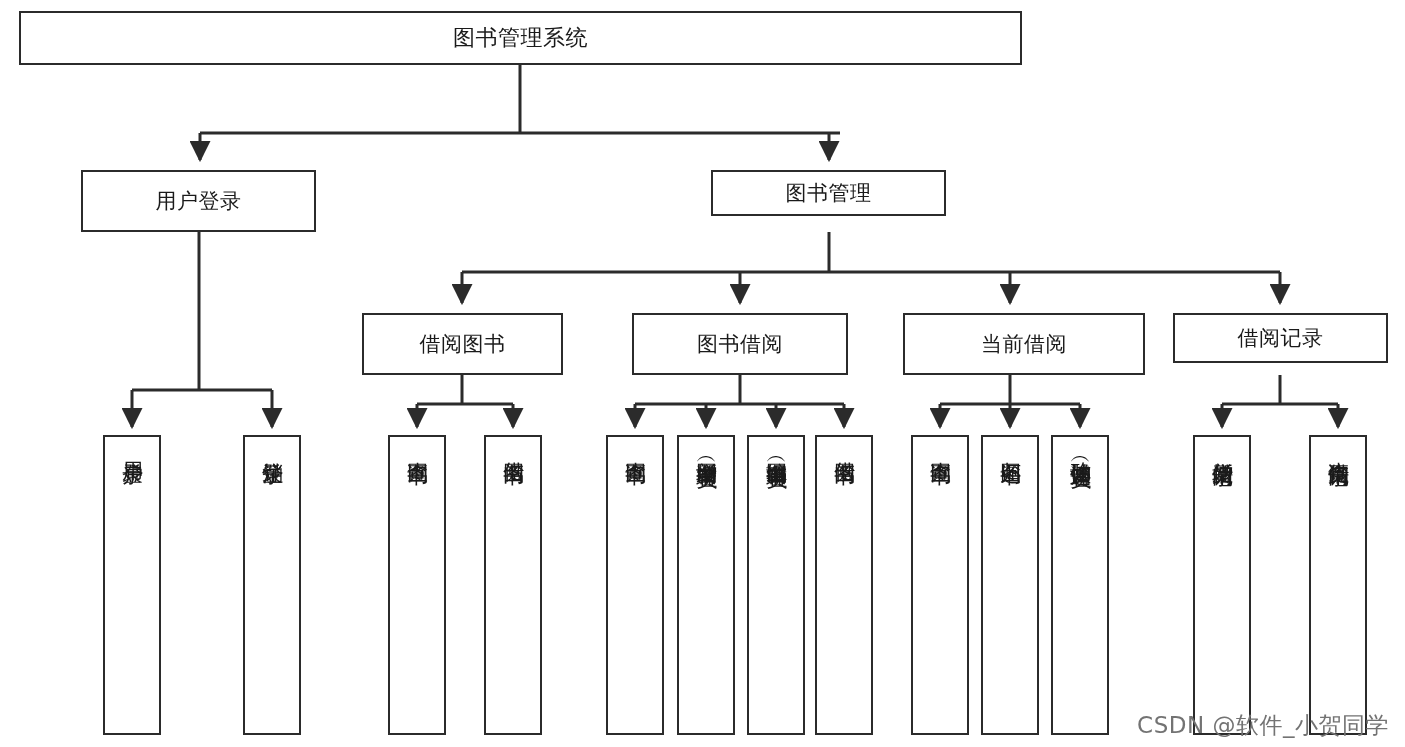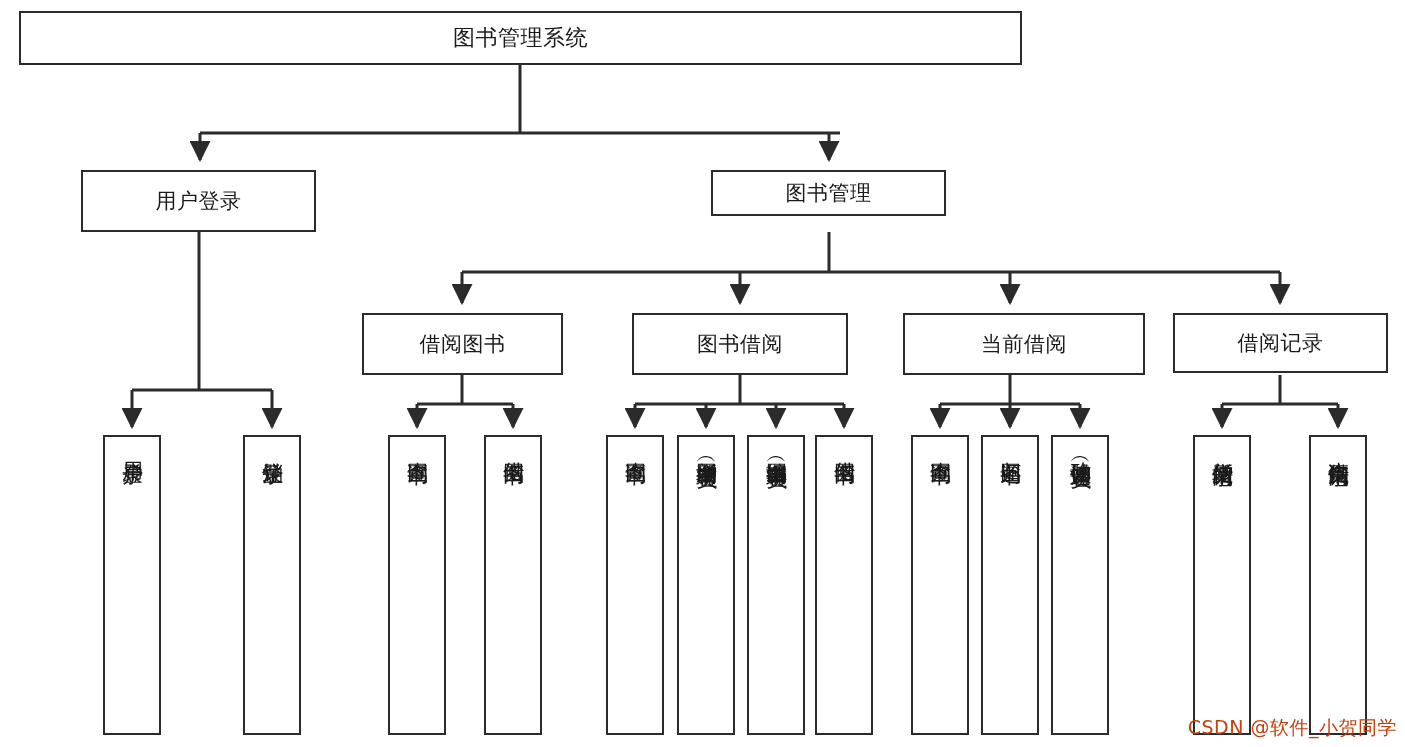--- a/index.html
+++ b/index.html
@@ -61,24 +61,24 @@
   .node.vert .lbl {
     writing-mode: vertical-rl;
     text-orientation: upright;
     font-size: 21px;
     line-height: 1.12;
     letter-spacing: 1px;
     white-space: nowrap;
   }
   #watermark {
     position: absolute;
-    right: 8px;
+    right: 16px;
     bottom: 6px;
-    font-size: 19px;
-    color: #c2410c;
+    font-size: 23px;
+    color: #737373;
     letter-spacing: 0.5px;
     z-index: 5;
     white-space: nowrap;
   }
 </style>
 </head>
 <body>
 
 <div id="canvas">
 
@@ -145,21 +145,21 @@
 
   <div class="node horiz" style="left:362px; top:313px; width:201px; height:62px;">
     <span class="lbl">借阅图书</span>
   </div>
   <div class="node horiz" style="left:632px; top:313px; width:216px; height:62px;">
     <span class="lbl">图书借阅</span>
   </div>
   <div class="node horiz" style="left:903px; top:313px; width:242px; height:62px;">
     <span class="lbl">当前借阅</span>
   </div>
-  <div class="node horiz" style="left:1173px; top:313px; width:215px; height:60px;">
+  <div class="node horiz" style="left:1173px; top:313px; width:215px; height:50px;">
     <span class="lbl">借阅记录</span>
   </div>
 
   <div class="node vert" style="left:103px; top:435px; width:58px; height:300px;">
     <span class="lbl">用户登录</span>
   </div>
   <div class="node vert" style="left:243px; top:435px; width:58px; height:300px;">
     <span class="lbl">注销登录</span>
   </div>
 

